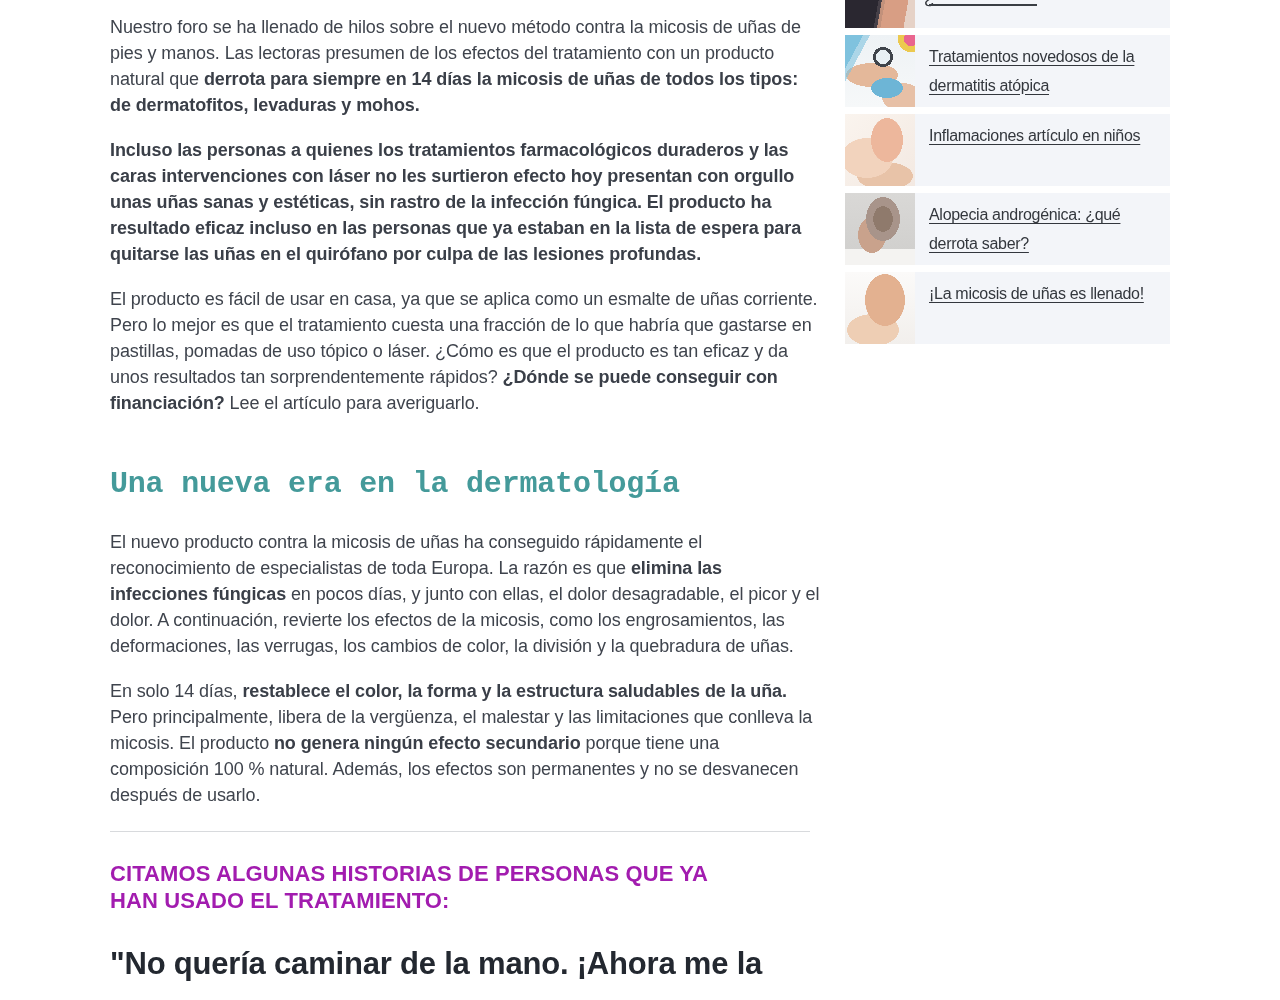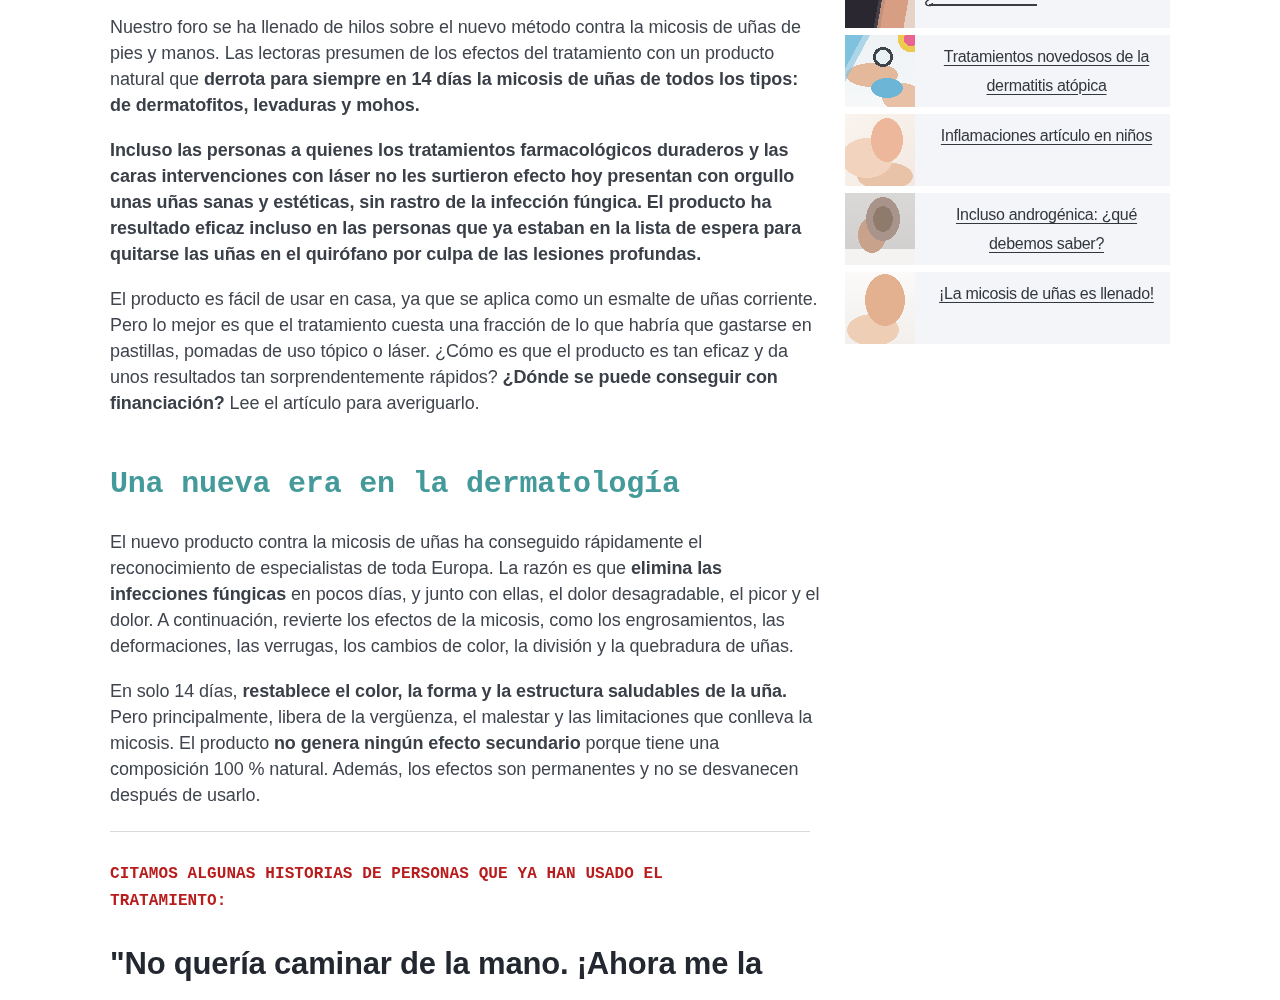--- a/index.html
+++ b/index.html
@@ -16,35 +16,35 @@
   .article p:first-child{margin-top:14px;}
   .article strong{font-weight:700;color:#3a3f48;}
   h2.section-heading{
     color:#449a9a;font-size:30px;line-height:34px;font-weight:700;
     margin:51px 0 28px 0;letter-spacing:-0.2px;font-family:Liberation Mono, monospace;
   }
   hr.divider{
     border:none;border-top:1px solid #d8dadd;margin:23px 0 0 0;width:700px;
   }
   .caps-intro{
-    margin-top:29px;font-size:16px;font-weight:700;color:#b91c1c;
-    line-height:26.5px;letter-spacing:0.1px;width:640px;font-family:Liberation Mono, monospace;
+    margin-top:29px;font-size:22px;font-weight:700;color:#a21caf;
+    line-height:26.5px;letter-spacing:0.1px;width:640px;
   }
   h3.testimonial-heading{
     margin:30px 0 0 0;font-size:31px;line-height:40px;font-weight:700;
     color:#232830;letter-spacing:-0.2px;
   }
   
   .sidebar{position:absolute;left:845px;top:-44px;width:325px;}
   .card{
     display:flex;background:#f3f5f9;margin-bottom:7px;height:72px;
     position:relative;
   }
   .thumb{width:70px;height:72px;flex:0 0 70px;}
-  .card-text{padding:8px 6px 0 14px;width:235px;text-align:center;}
+  .card-text{padding:8px 6px 0 14px;width:235px;}
   .card-text a{
     font-size:16px;line-height:28.5px;color:#33373d;letter-spacing:-0.3px;
     text-decoration:underline;text-underline-offset:3px;
   }
   
   .partial-text{position:relative;overflow:visible;}
   .partial-q{
     position:absolute;left:9px;top:33px;font-size:17px;color:#33373d;
   }
   .partial-line{
@@ -127,21 +127,21 @@
   <div class="card">
     <div class="thumb thumb-3"></div>
     <div class="card-text">
       <a href="#">Inflamaciones artículo en niños</a>
     </div>
   </div>
 
   <div class="card">
     <div class="thumb thumb-4"></div>
     <div class="card-text">
-      <a href="#">Incluso androgénica: ¿qué debemos saber?</a>
+      <a href="#">Alopecia androgénica: ¿qué derrota saber?</a>
     </div>
   </div>
 
   <div class="card">
     <div class="thumb thumb-5"></div>
     <div class="card-text">
       <a href="#">¡La micosis de uñas es llenado!</a>
     </div>
   </div>
 

